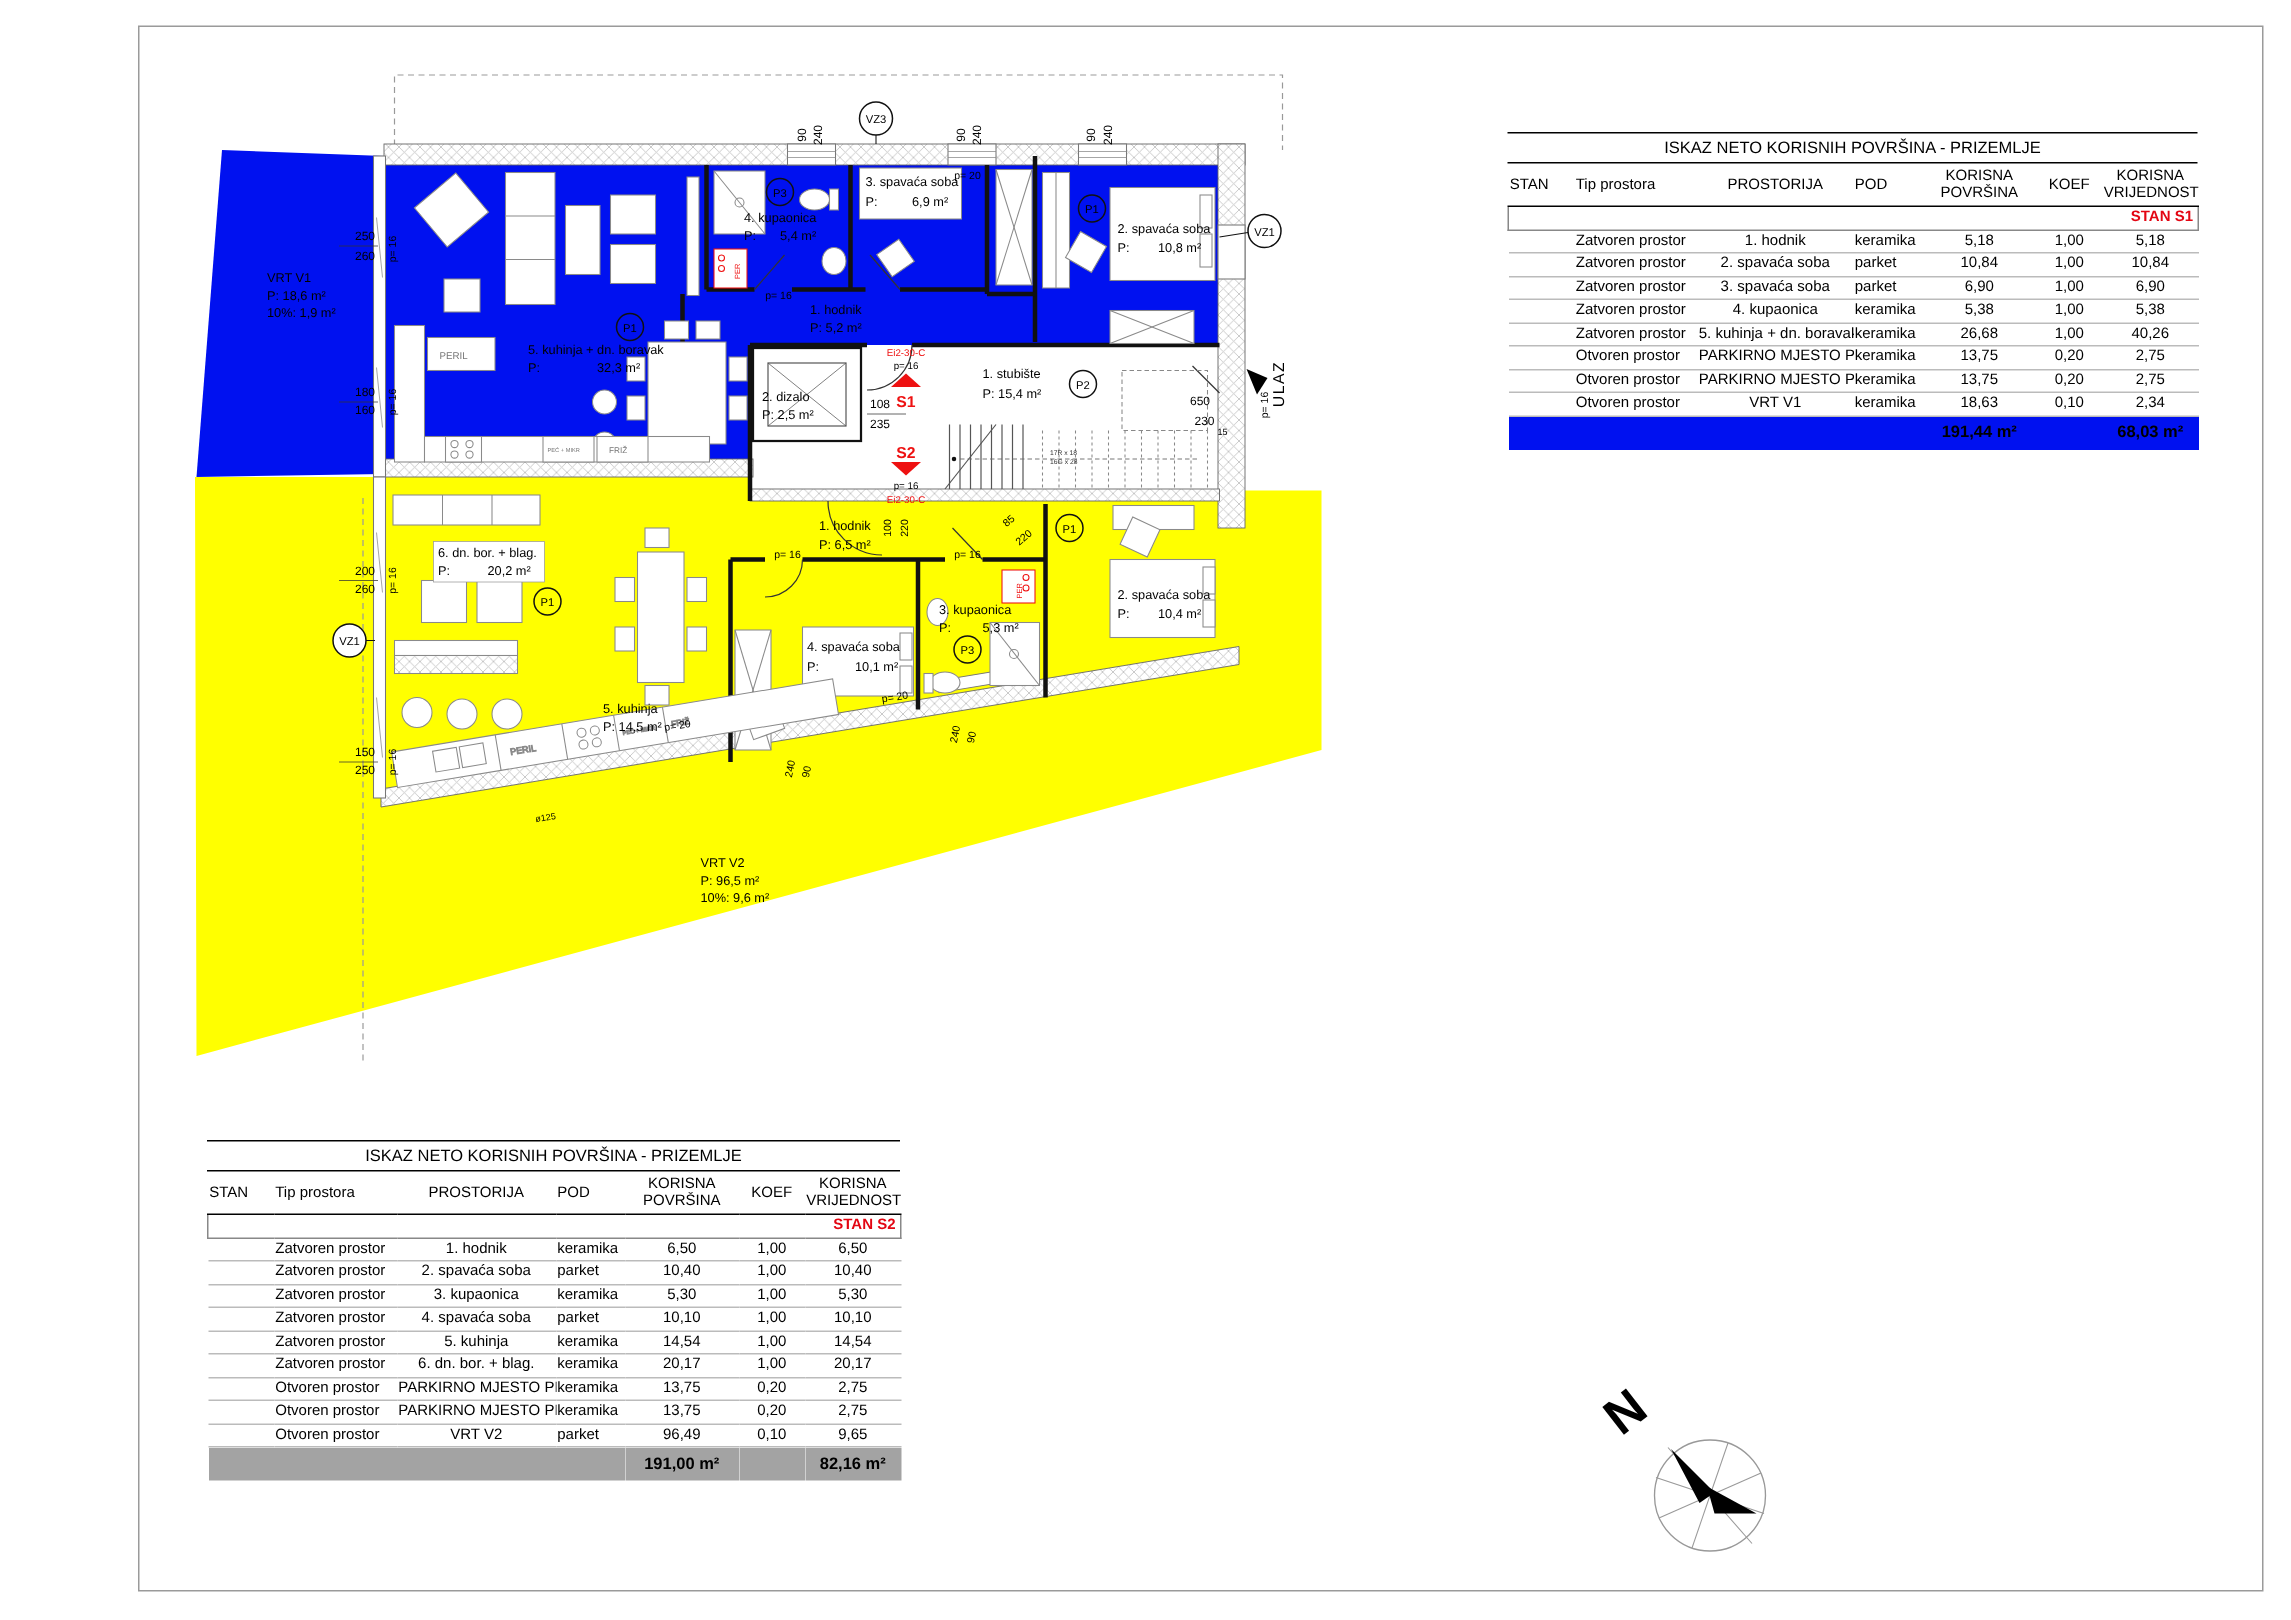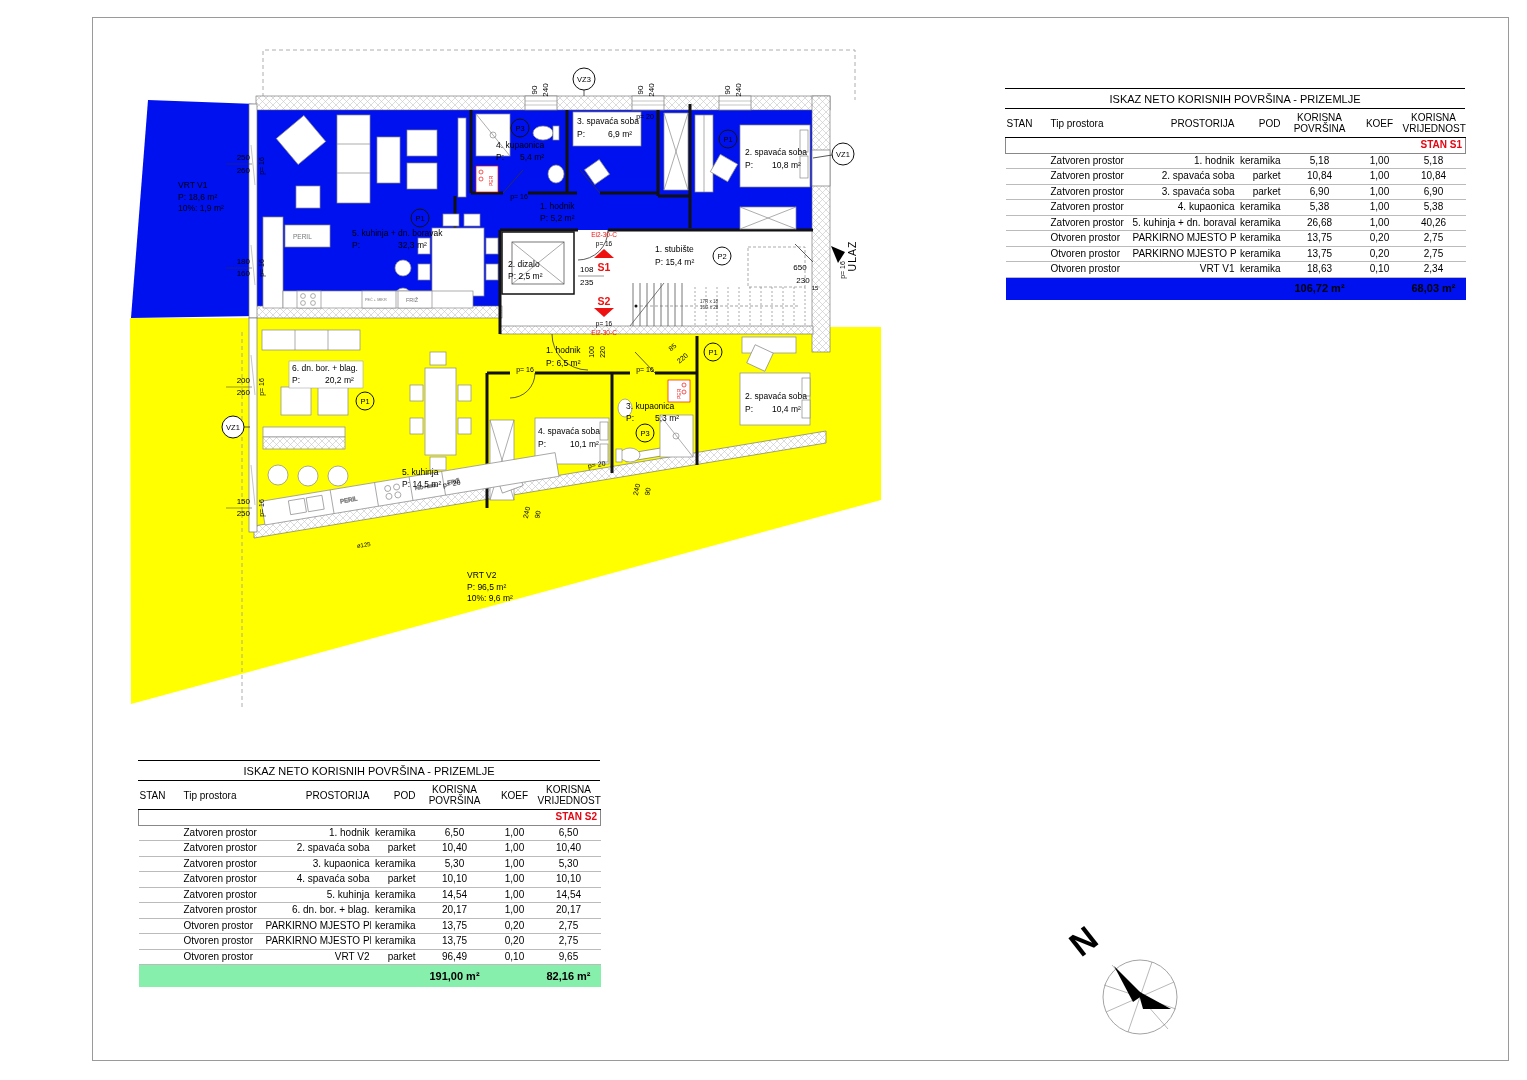--- a/index.html
+++ b/index.html
@@ -9,27 +9,27 @@
   
   .tbl{position:absolute;background:#fff;}
   .tbl .title{font-size:11px;font-weight:normal;text-align:center;
        border-top:1px solid #000;border-bottom:1px solid #000;padding:4px 0 3px 0;}
   .tbl table{border-collapse:collapse;table-layout:fixed;width:100%;font-size:10px;}
   .tbl th{font-weight:normal;font-size:10px;vertical-align:middle;padding:3px 1px;
        border-bottom:1px solid #000;line-height:11px;}
   .tbl td{padding:1px 1px;line-height:12.5px;white-space:nowrap;overflow:hidden;}
   .tbl tbody tr td{border-bottom:0.5px solid #bbb;}
   .c-stan{text-align:left;} .c-tip{text-align:left;padding-left:3px;}
-  .c-pros{text-align:right;} .c-pod{text-align:right;}
+  .c-pros{text-align:center;} .c-pod{text-align:left;}
   .c-pov{text-align:center;} .c-koef{text-align:center;} .c-vri{text-align:center;}
   tr.group td{border:1px solid #888 !important;color:#e30613;font-weight:bold;
        text-align:right;padding:1px 3px;background:#fff;}
   tr.total td{border:none !important;font-weight:bold;font-size:11px;height:20px;}
   .bg-blue td{background:#0011f0;color:#000;}
-  .bg-yellow td{background:#86efac;color:#000;}
+  .bg-yellow td{background:#a3a3a3;color:#000;}
   svg text{font-family:"Liberation Sans",sans-serif;}
 </style>
 </head>
 <body>
 
 <div class="page">
   <div class="frame"></div>
 
   <svg style="position:absolute;left:110px;top:35px" width="800" height="690" viewBox="110 35 800 690">
     <defs>
@@ -524,21 +524,21 @@
       <td class="c-pros">VRT V1</td>
       <td class="c-pod">keramika</td>
       <td class="c-pov">18,63</td>
       <td class="c-koef">0,10</td>
       <td class="c-vri">2,34</td>
     </tr>
   </tbody>
       <tbody>
         <tr class="total bg-blue">
           <td colspan="4"></td>
-          <td class="c-pov">106,72 m²</td>
+          <td class="c-pov">191,44 m²</td>
           <td></td>
           <td class="c-vri">68,03 m²</td>
         </tr>
       </tbody>
     </table>
   </div>
 
   <div class="tbl" style="left:138px;top:760px;width:462px;">
     <div class="title">ISKAZ NETO KORISNIH POVRŠINA - PRIZEMLJE</div>
     <table>

